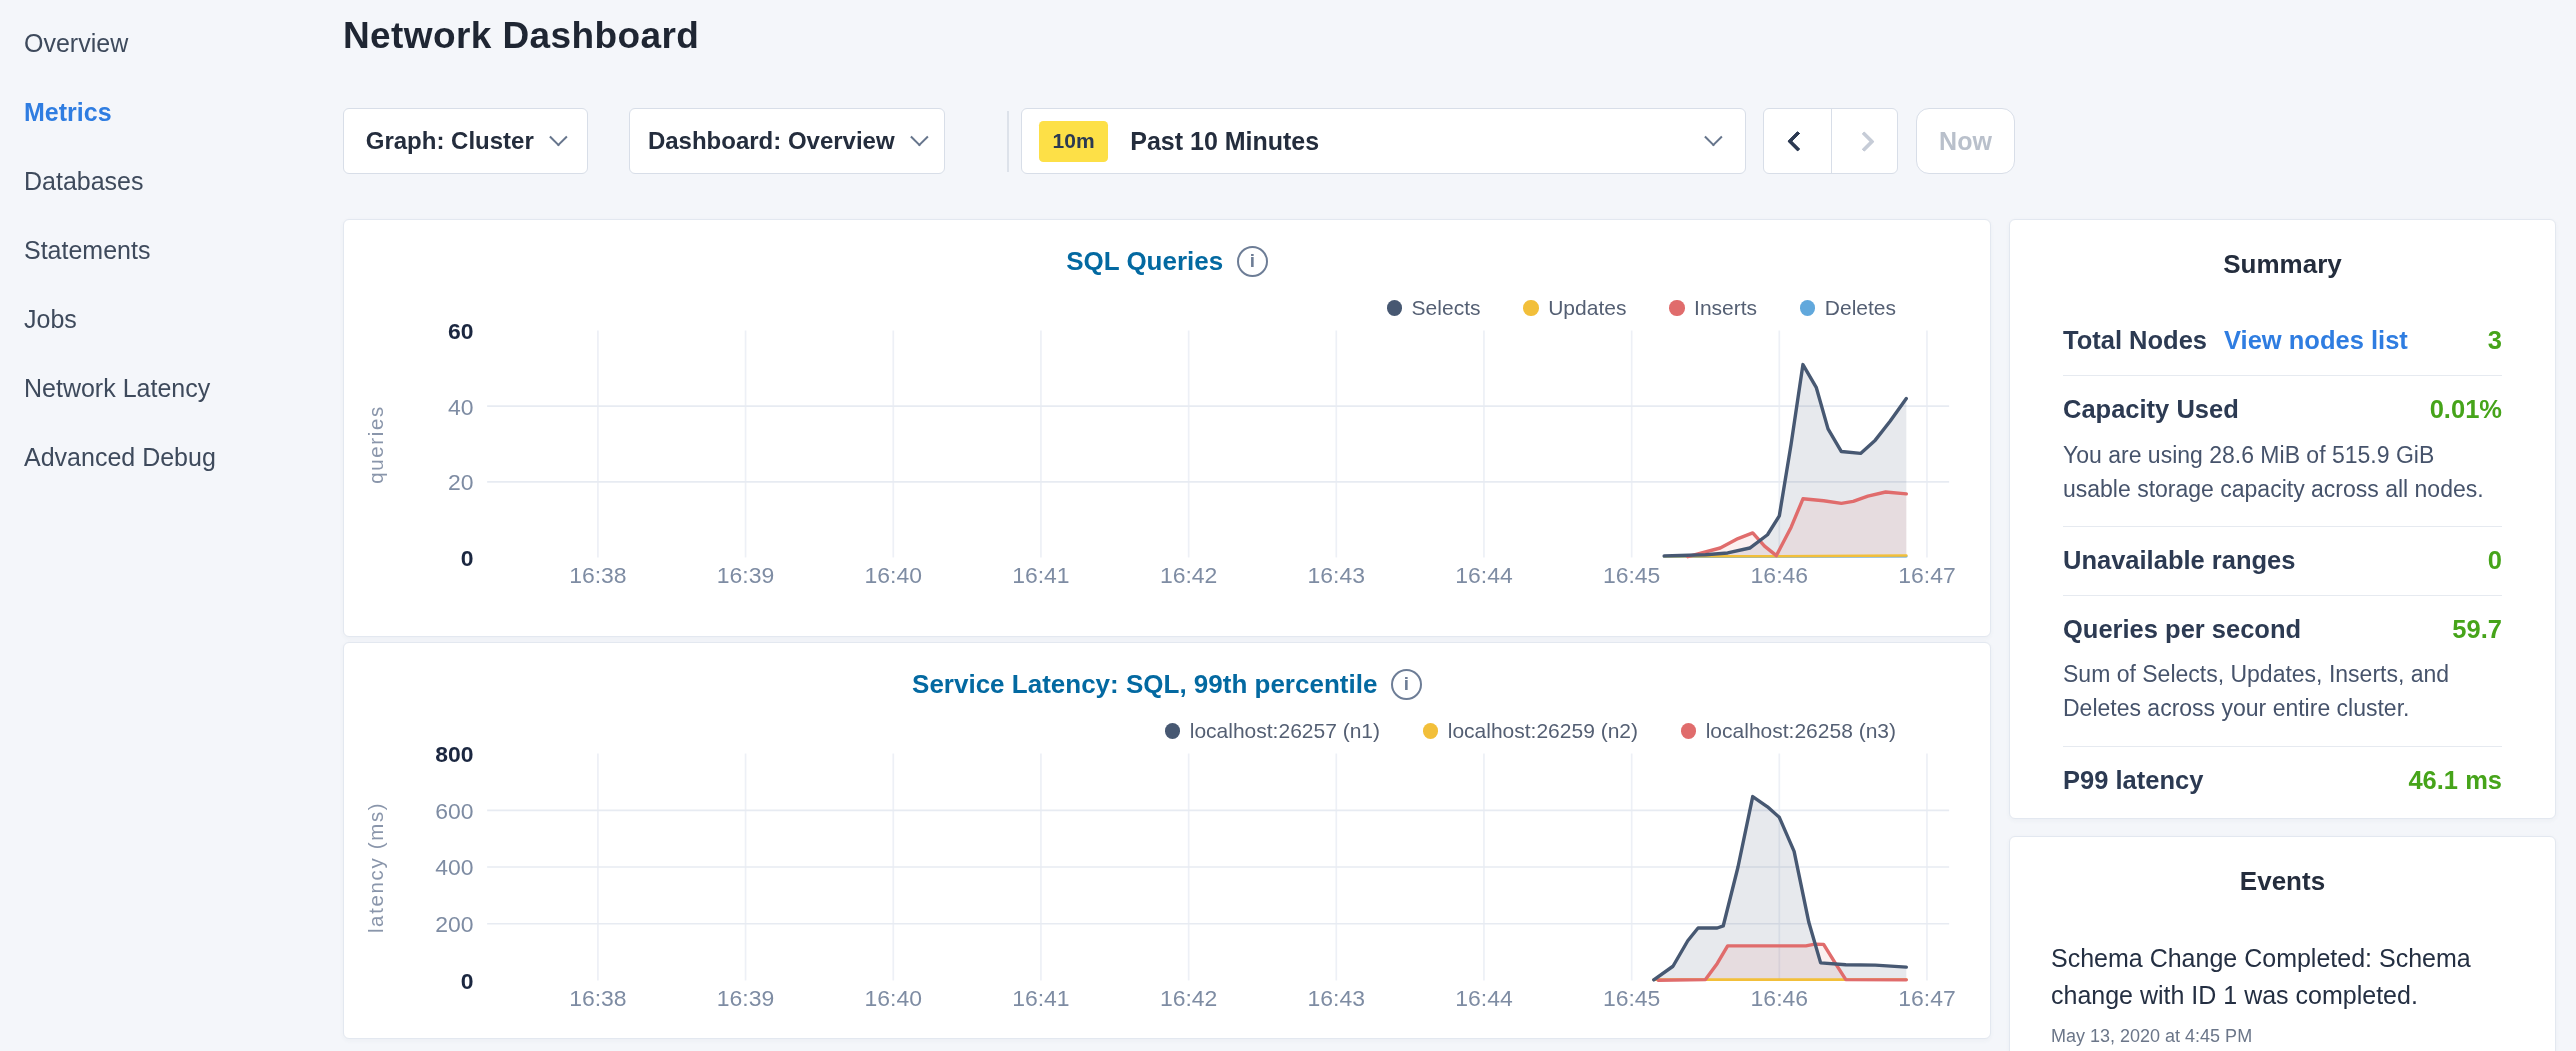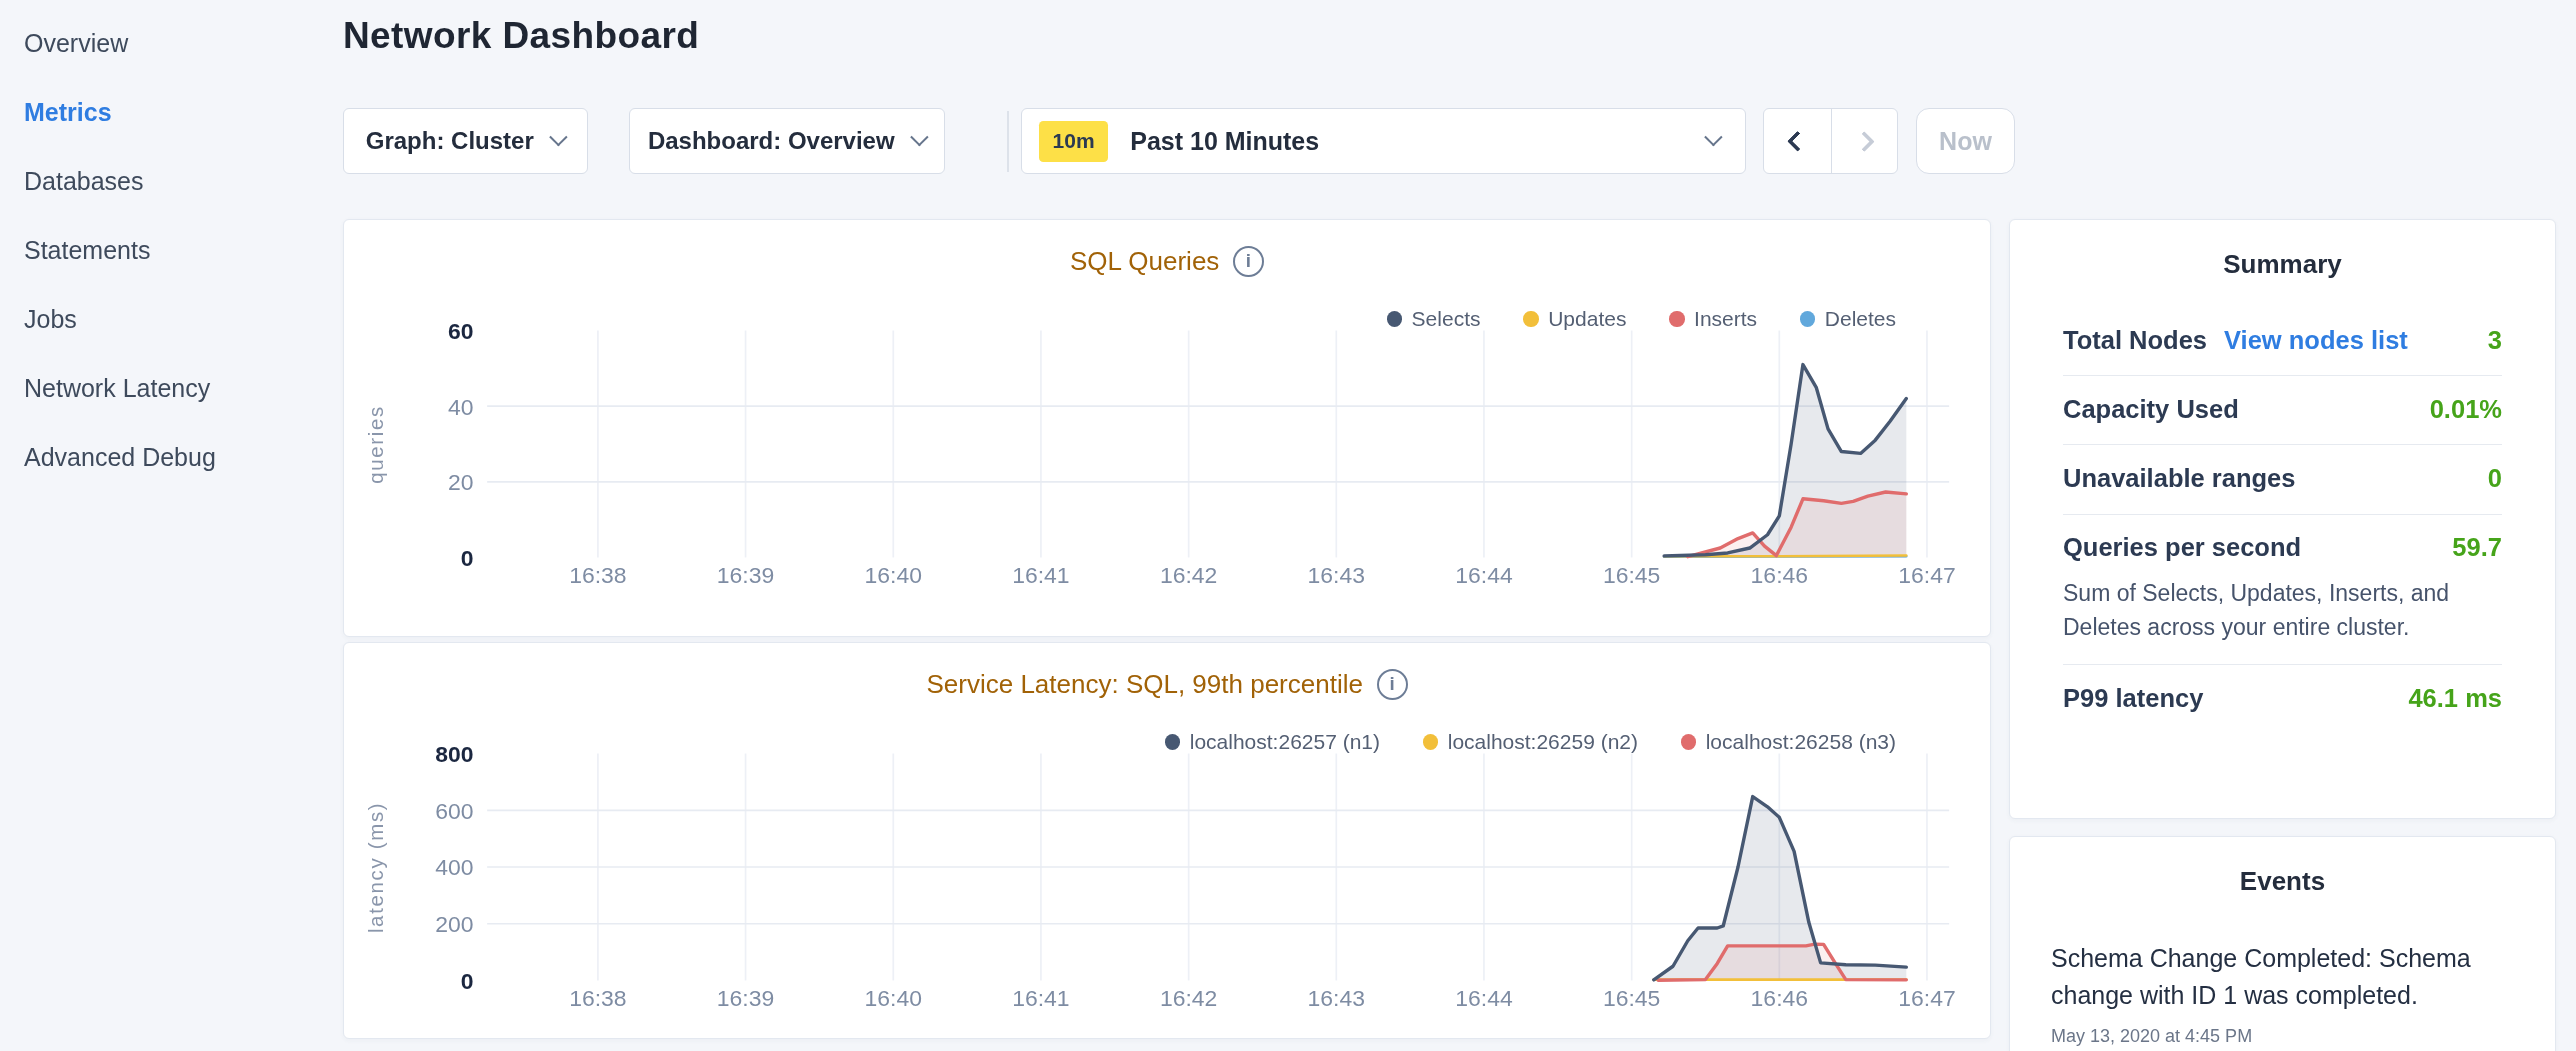--- a/index.html
+++ b/index.html
@@ -46,25 +46,25 @@
   .chev-r { width:14.5px; height:14.5px; border-top:4.3px solid #c6ccd7; border-right:4.3px solid #c6ccd7;
             transform:rotate(45deg); border-radius:1.7px; }
   .now-btn { left:1916px; width:99px; font-size:25px; font-weight:700; color:#b9c0cb;border-radius:13px; }
   
   .card { position:absolute; background:#fff; border:1.7px solid #e3e8f0; border-radius:6px;
           box-shadow:0 1.7px 4.3px rgba(50,70,100,0.04); }
   .chart-card-1 { left:343px; top:219px; width:1648px; height:418px; }
   .chart-card-2 { left:343px; top:642px; width:1648px; height:397px; }
   .chart-title-row { position:absolute; top:25.5px; left:0; right:0;
           display:flex; align-items:center; justify-content:center; }
-  .chart-title { font-size:26px; font-weight:400; color:#a16207; }
+  .chart-title { font-size:26px; font-weight:700; color:#0369a1; }
   .info-icon { width:31px; height:31px; border:2.6px solid #6d7d96; border-radius:50%;
           margin-left:13.6px; display:flex; align-items:center; justify-content:center;
           font-size:18.7px; font-weight:700; color:#6d7d96; cursor:pointer; }
-  .chart-legend { position:absolute; top:87px; right:94px; display:flex; gap:43px;align-items:center; }
+  .chart-legend { position:absolute; top:76px; right:94px; display:flex; gap:43px;align-items:center; }
   .legend-item { display:flex; align-items:center; gap:9.4px; }
   .legend-dot { width:15.3px; height:15.3px; border-radius:50%; }
   .legend-label { font-size:21px; color:#545f73; }
   .chart-svg { position:absolute; left:0; top:102px; }
   svg text { font-family:"Liberation Sans", sans-serif; }
   
   .summary-card { left:2009px; top:219px; width:547px; height:600px; padding:29px 53px; }
   .events-card  { left:2009px; top:836px; width:547px; height:340px; padding:29px 41px; }
   .panel-title { text-align:center; font-size:26px; font-weight:700; color:#242d3d; }
   .sum-row { display:flex; align-items:center; }
@@ -241,20 +241,21 @@
     <span class="sum-label">Total Nodes</span>
     <span class="sum-link">View nodes list</span>
     <span class="sum-value">3</span>
   </div>
   <hr class="sum-div">
 
   <div class="sum-row pt">
     <span class="sum-label">Capacity Used</span>
     <span class="sum-value">0.01%</span>
   </div>
+  <div class="sum-desc">You are using 28.6 MiB of 515.9 GiB usable storage capacity across all nodes.</div>
   <hr class="sum-div">
 
   <div class="sum-row pt">
     <span class="sum-label">Unavailable ranges</span>
     <span class="sum-value">0</span>
   </div>
   <hr class="sum-div">
 
   <div class="sum-row pt">
     <span class="sum-label">Queries per second</span>

